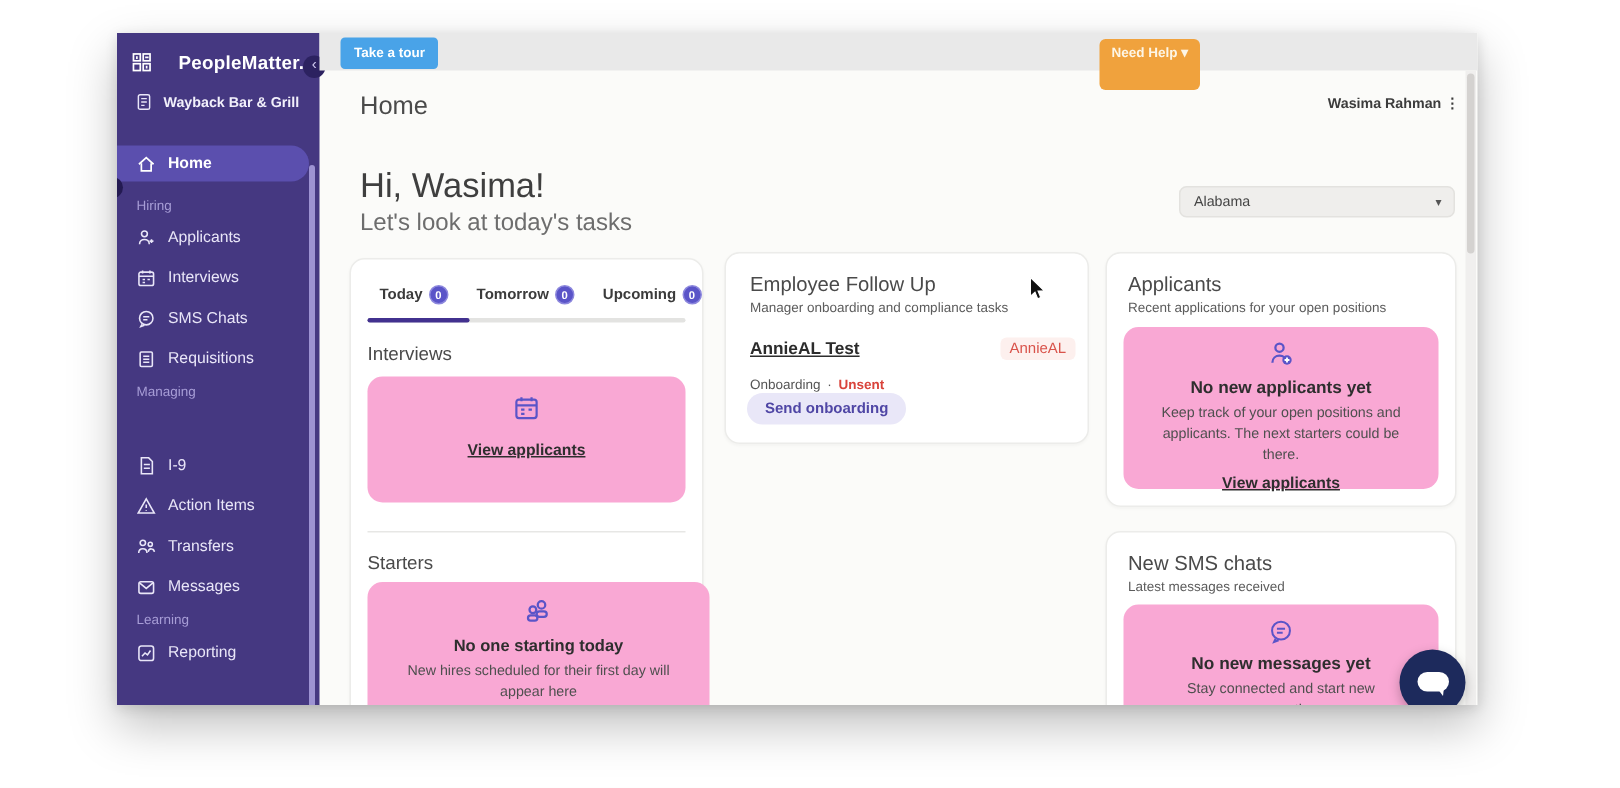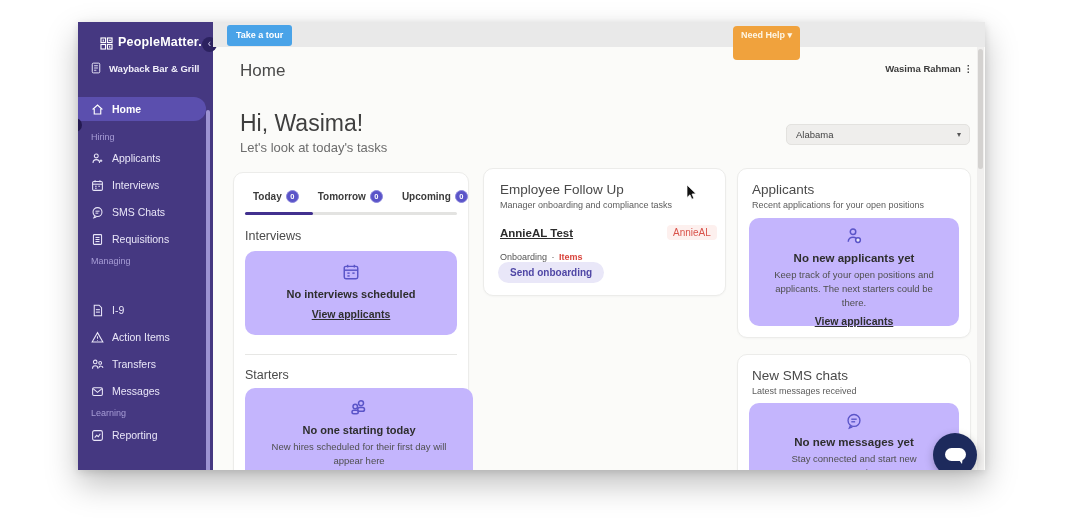--- a/index.html
+++ b/index.html
@@ -6,21 +6,21 @@
   html,body { width:1080px; height:525px; background:#ffffff; overflow:hidden;
     font-family:"Liberation Sans", sans-serif; }
   .abs { position:absolute; }
 
   
   #window { left:78px; top:22px; width:907px; height:448px; background:#fbfbf9;
     box-shadow:0 14px 30px rgba(0,0,0,.25), 0 2px 8px rgba(0,0,0,.12); overflow:hidden; }
 
   
   #sidebar { left:0; top:0; width:135px; height:448px; background:#453881; color:#efedfa; }
-  .sb-logo { left:22px; top:13px; display:flex; align-items:center; gap:5px; }
+  .sb-logo { left:10px; top:13px; display:flex; gap:18px; }
   .sb-brand { font-size:12.5px; font-weight:bold; color:#fff; letter-spacing:.2px; }
   .sb-collapse { left:124px; top:15px; width:15px; height:15px; border-radius:50%;
     background:#2c2260; color:#cfc9ee; font-size:10px; line-height:13px; text-align:center; cursor:pointer; }
   .sb-company { left:12px; top:40px; display:flex; align-items:center; gap:6px;
     font-size:9.5px; font-weight:bold; color:#f2f0fb; }
   .sb-item { left:0; width:128px; height:24px; display:flex; align-items:center; gap:8px;
     padding-left:13px; font-size:10.5px; color:#e9e6f8; cursor:pointer; }
   .sb-item.active { background:#5b4fae; border-radius:0 14px 14px 0; color:#fff; font-weight:bold; }
   .sb-section { left:13px; font-size:9px; color:#a79dd6; }
   .sb-scrollbar { left:128px; top:88px; width:4px; height:372px; background:#9d93d2; border-radius:2px; }
@@ -41,42 +41,42 @@
     background:#4f46a5; }
   .win-scroll { left:899px; top:25px; width:7px; height:423px; background:#f0efee; }
   .win-scroll .thumb { position:absolute; left:1px; top:2px; width:5px; height:120px; background:#d4d2d0; border-radius:3px; }
 
   
   .page-title { left:162px; top:39px; font-size:17px; color:#4a4a4a; }
   .user-chip { left:0; top:41px; width:895px; text-align:right; font-size:9.5px; font-weight:bold; color:#3c3c3c; }
 
   
   .greet-title { left:162px; top:88px; font-size:23px; color:#3f3f3f; }
-  .greet-sub { left:162px; top:118px; font-size:13px; color:#6d6d6d; }
+  .greet-sub { left:162px; top:118px; font-size:16px; color:#6d6d6d; }
   .loc-label { left:708px; top:103px; font-size:9.5px; font-weight:bold; color:#3c3c3c; }
   .loc-select { left:708px; top:102px; width:184px; height:21px; background:#efeeec; border:1px solid #e3e2df;
     border-radius:5px; font-size:9.5px; color:#444; line-height:19px; padding-left:9px; cursor:pointer; }
   .loc-caret { position:absolute; right:8px; top:0; font-size:8px; color:#555; line-height:19px; }
 
   
   .card { background:#fff; border:1px solid #ececea; border-radius:10px; box-shadow:0 1px 2px rgba(0,0,0,.03); }
   #col1 { left:155px; top:150px; width:236px; height:310px; }
   #col2 { left:405px; top:146px; width:243px; height:128px; }
   #col3a { left:659px; top:146px; width:234px; height:170px; }
   #col3b { left:659px; top:332px; width:234px; height:128px; }
 
   .tabs { left:175px; top:168px; display:flex; gap:19px; }
   .tab { display:flex; align-items:center; gap:4px; font-size:10px; font-weight:bold; color:#3b3b3b; cursor:pointer; }
   .badge { width:13px; height:13px; border-radius:50%; background:#5a54c8; border:1px solid #8c87dd;
     color:#fff; font-size:7.5px; line-height:11px; text-align:center; }
   .tab-line { left:167px; top:190px; width:212px; height:3px; background:#e3e3e1; border-radius:2px; }
   .tab-line .active { position:absolute; left:0; top:0; width:68px; height:3px; background:#42318f; border-radius:2px; }
 
   .sec-title { font-size:12.5px; color:#4a4a4a; }
-  .inner-card { background:#c4b5fd; border-radius:10px; text-align:center; }
+  .inner-card { background:#f9a8d4; border-radius:10px; text-align:center; }
   .empty-bold { font-size:11px; font-weight:bold; color:#2e2e2e; }
   .empty-text { font-size:9.5px; color:#4f4f4f; line-height:1.45; }
   .link { font-size:10.5px; font-weight:bold; color:#2e2e2e; text-decoration:underline; cursor:pointer; }
   .divider { border-top:1px solid #e7e7e5; }
 
   .card-title { font-size:13.5px; color:#4a4a4a; }
   .card-sub { font-size:9px; color:#5c5c5c; }
   .emp-name { font-size:11.5px; font-weight:bold; color:#2c2c2c; text-decoration:underline; cursor:pointer; }
   .overdue { font-size:10px; color:#d9534b; background:#fdf0ee; border-radius:4px; padding:2px 6px; }
   .stage { font-size:9px; color:#555; }
@@ -319,21 +319,20 @@
         <rect x="2" y="3" width="12" height="11" rx="1.5"></rect>
             <line x1="2" y1="6.4" x2="14" y2="6.4"></line>
         <line x1="5" y1="1.6" x2="5" y2="4"></line>
             <line x1="11" y1="1.6" x2="11" y2="4"></line>
         <line x1="4.8" y1="9" x2="6.8" y2="9"></line>
             <line x1="9.2" y1="9" x2="11.2" y2="9"></line>
             <line x1="4.8" y1="11.5" x2="6.8" y2="11.5"></line>
           </g>
         </svg>
     </span>
-    <div class="empty-bold" style="margin-top:3px;">No interviews scheduled</div>
     <div class="link" style="margin-top:8px;">View applicants</div>
   </div>
 
   <div class="abs divider" style="left:167px; top:332px; width:212px;"></div>
 
   <div class="abs sec-title" style="left:167px; top:346px;">Starters</div>
   <div class="abs inner-card" style="left:167px; top:366px; width:228px; height:100px; padding:10px 18px 0;">
     <span>
       <svg width="20" height="20" viewBox="0 0 16 16">
           <g fill="none" stroke="#5a54c8" stroke-width="1.2">
@@ -349,21 +348,21 @@
   </div>
 
   <div id="col2" class="abs card"></div>
   <div class="abs card-title" style="left:422px; top:160px;">Employee Follow Up</div>
   <div class="abs card-sub" style="left:422px; top:178px;">Manager onboarding and compliance tasks</div>
   <div class="abs emp-name" style="left:422px; top:205px;">AnnieAL Test</div>
   <div class="abs overdue" style="left:589px; top:203px;">AnnieAL</div>
   <div class="abs" style="left:422px; top:224px;">
     <span class="stage">Onboarding</span>
     <span class="stage">·</span>
-    <span class="unsent">Items</span>
+    <span class="unsent">Unsent</span>
   </div>
   <div class="abs send-btn" style="left:420px; top:240px;">Send onboarding</div>
 
   <div class="abs cursor">
     <svg width="11" height="16" viewBox="0 0 11 16">
         <path d="M1 0 L1 12.5 L4 9.8 L5.8 14.2 L7.8 13.3 L6 9 L10 8.8 Z" fill="#111" stroke="#fff" stroke-width="0.7"></path>
       </svg>
   </div>
 
   <div id="col3a" class="abs card"></div>

